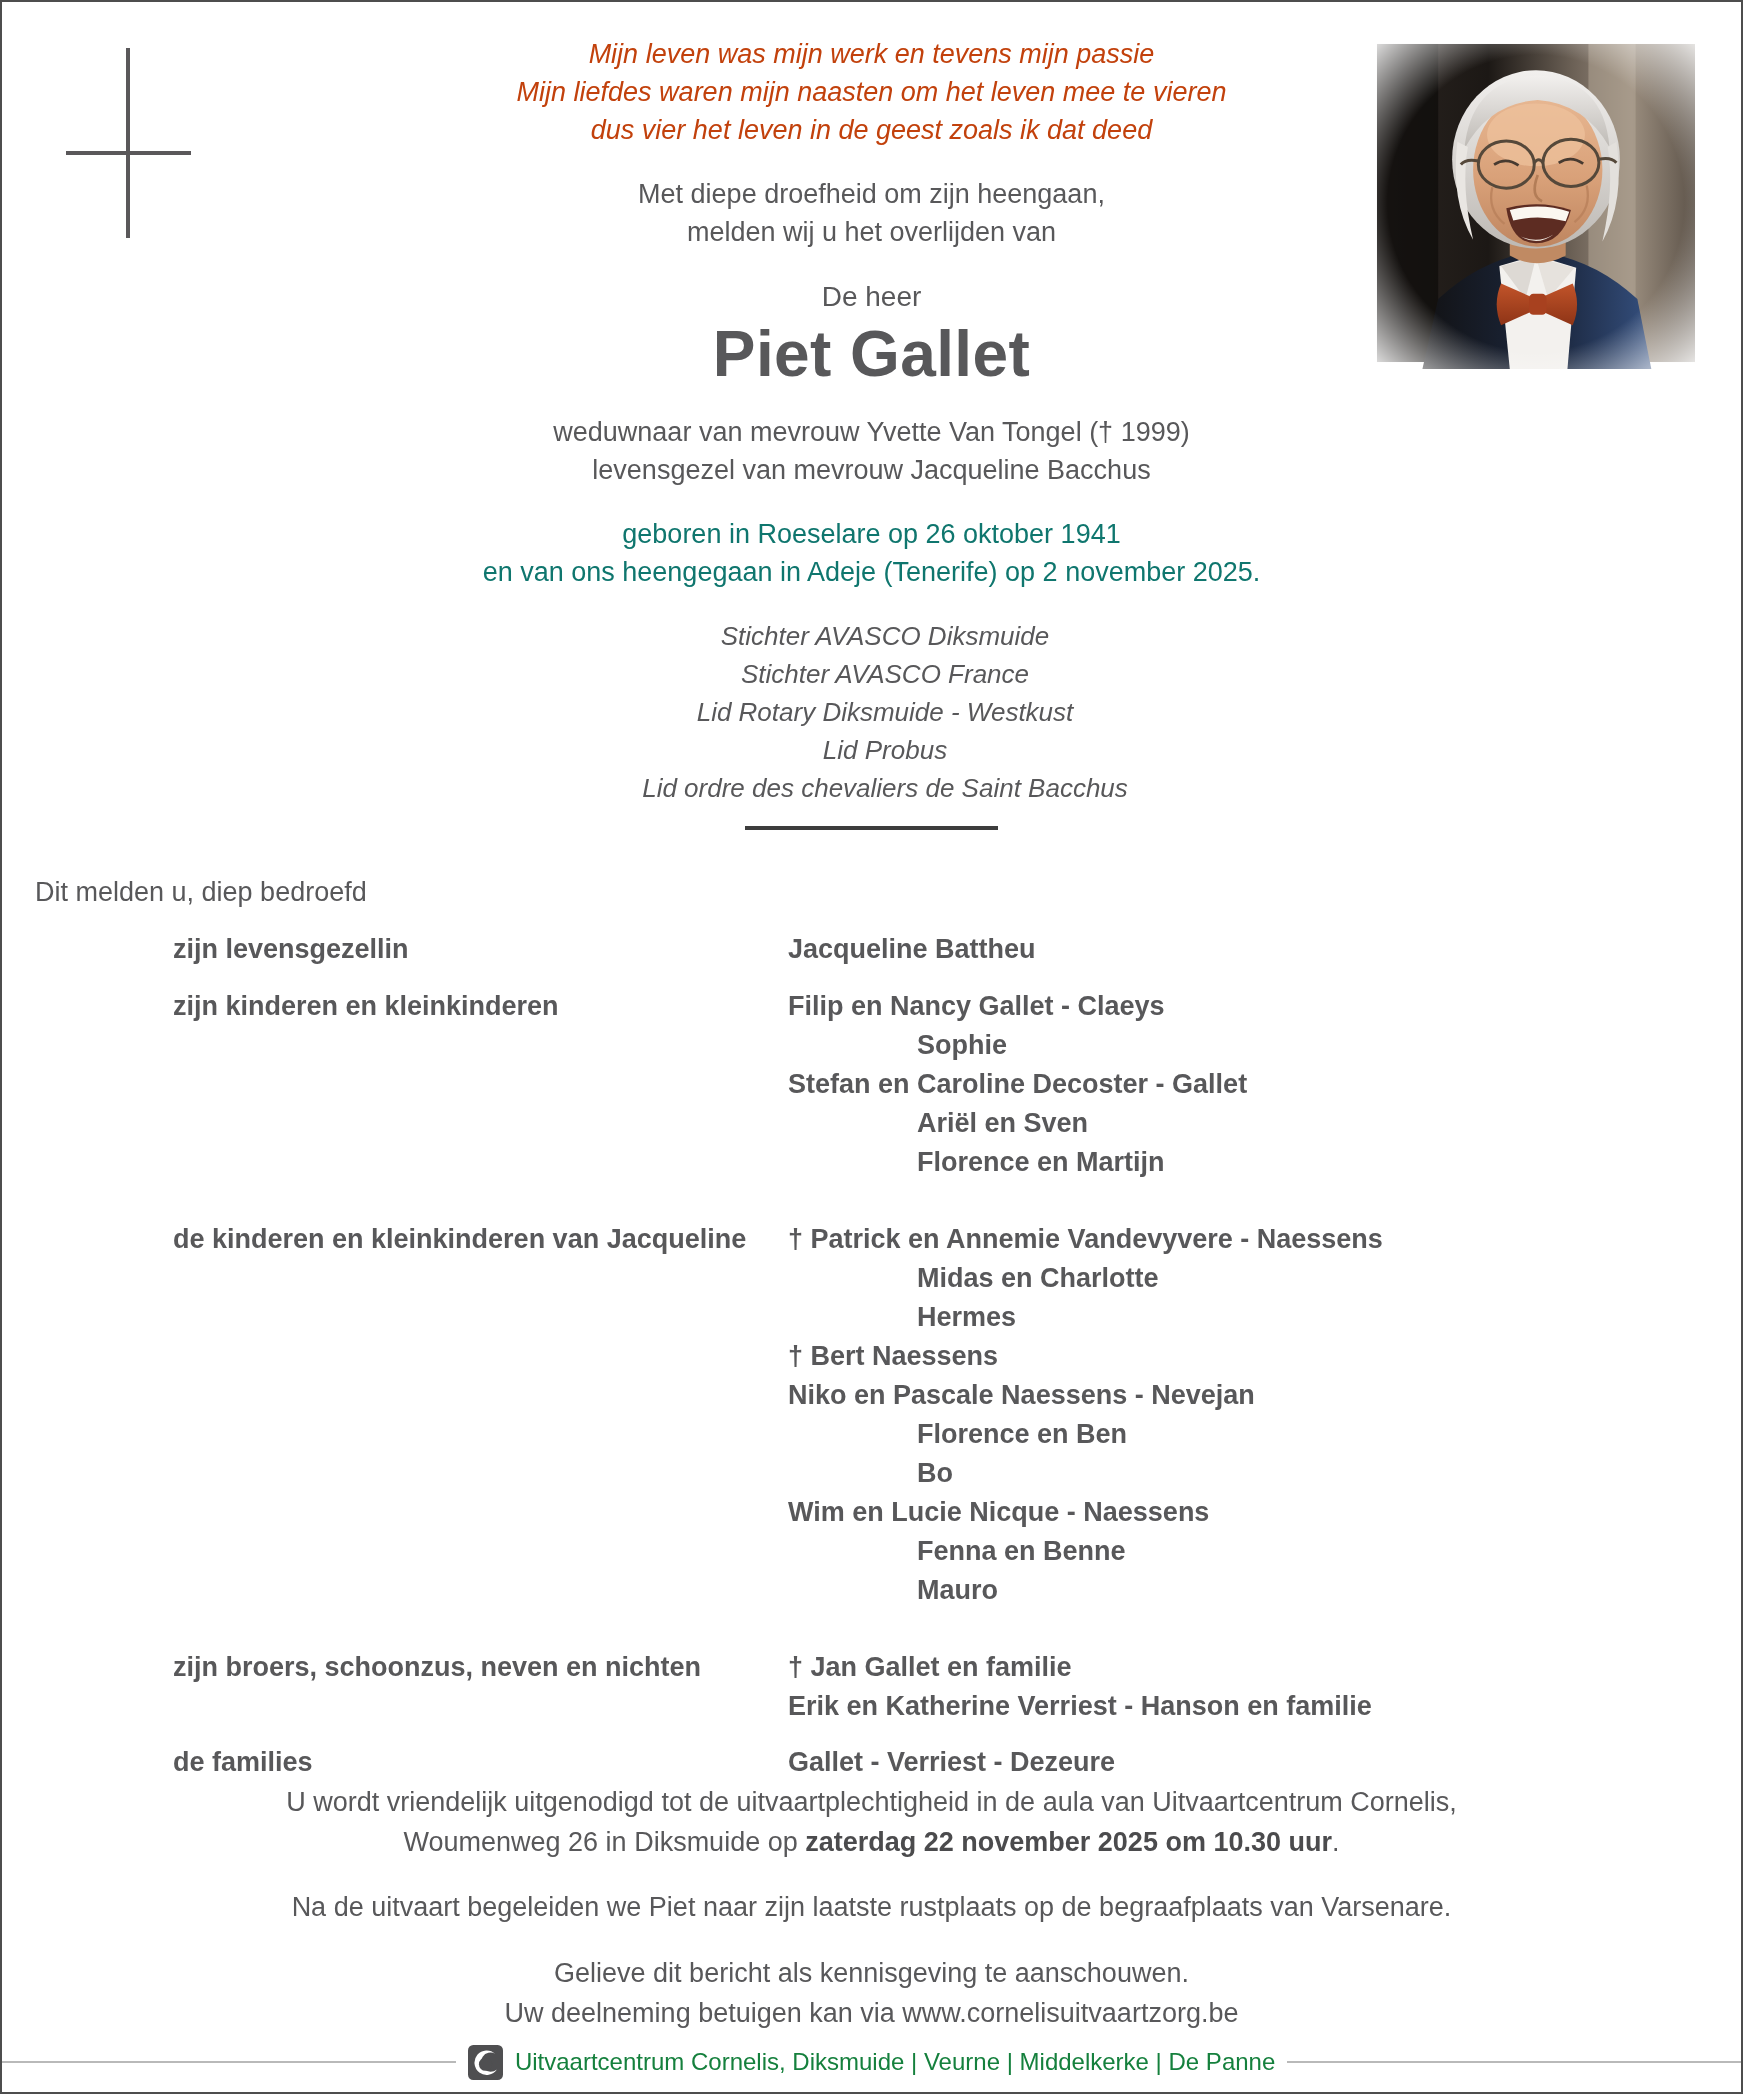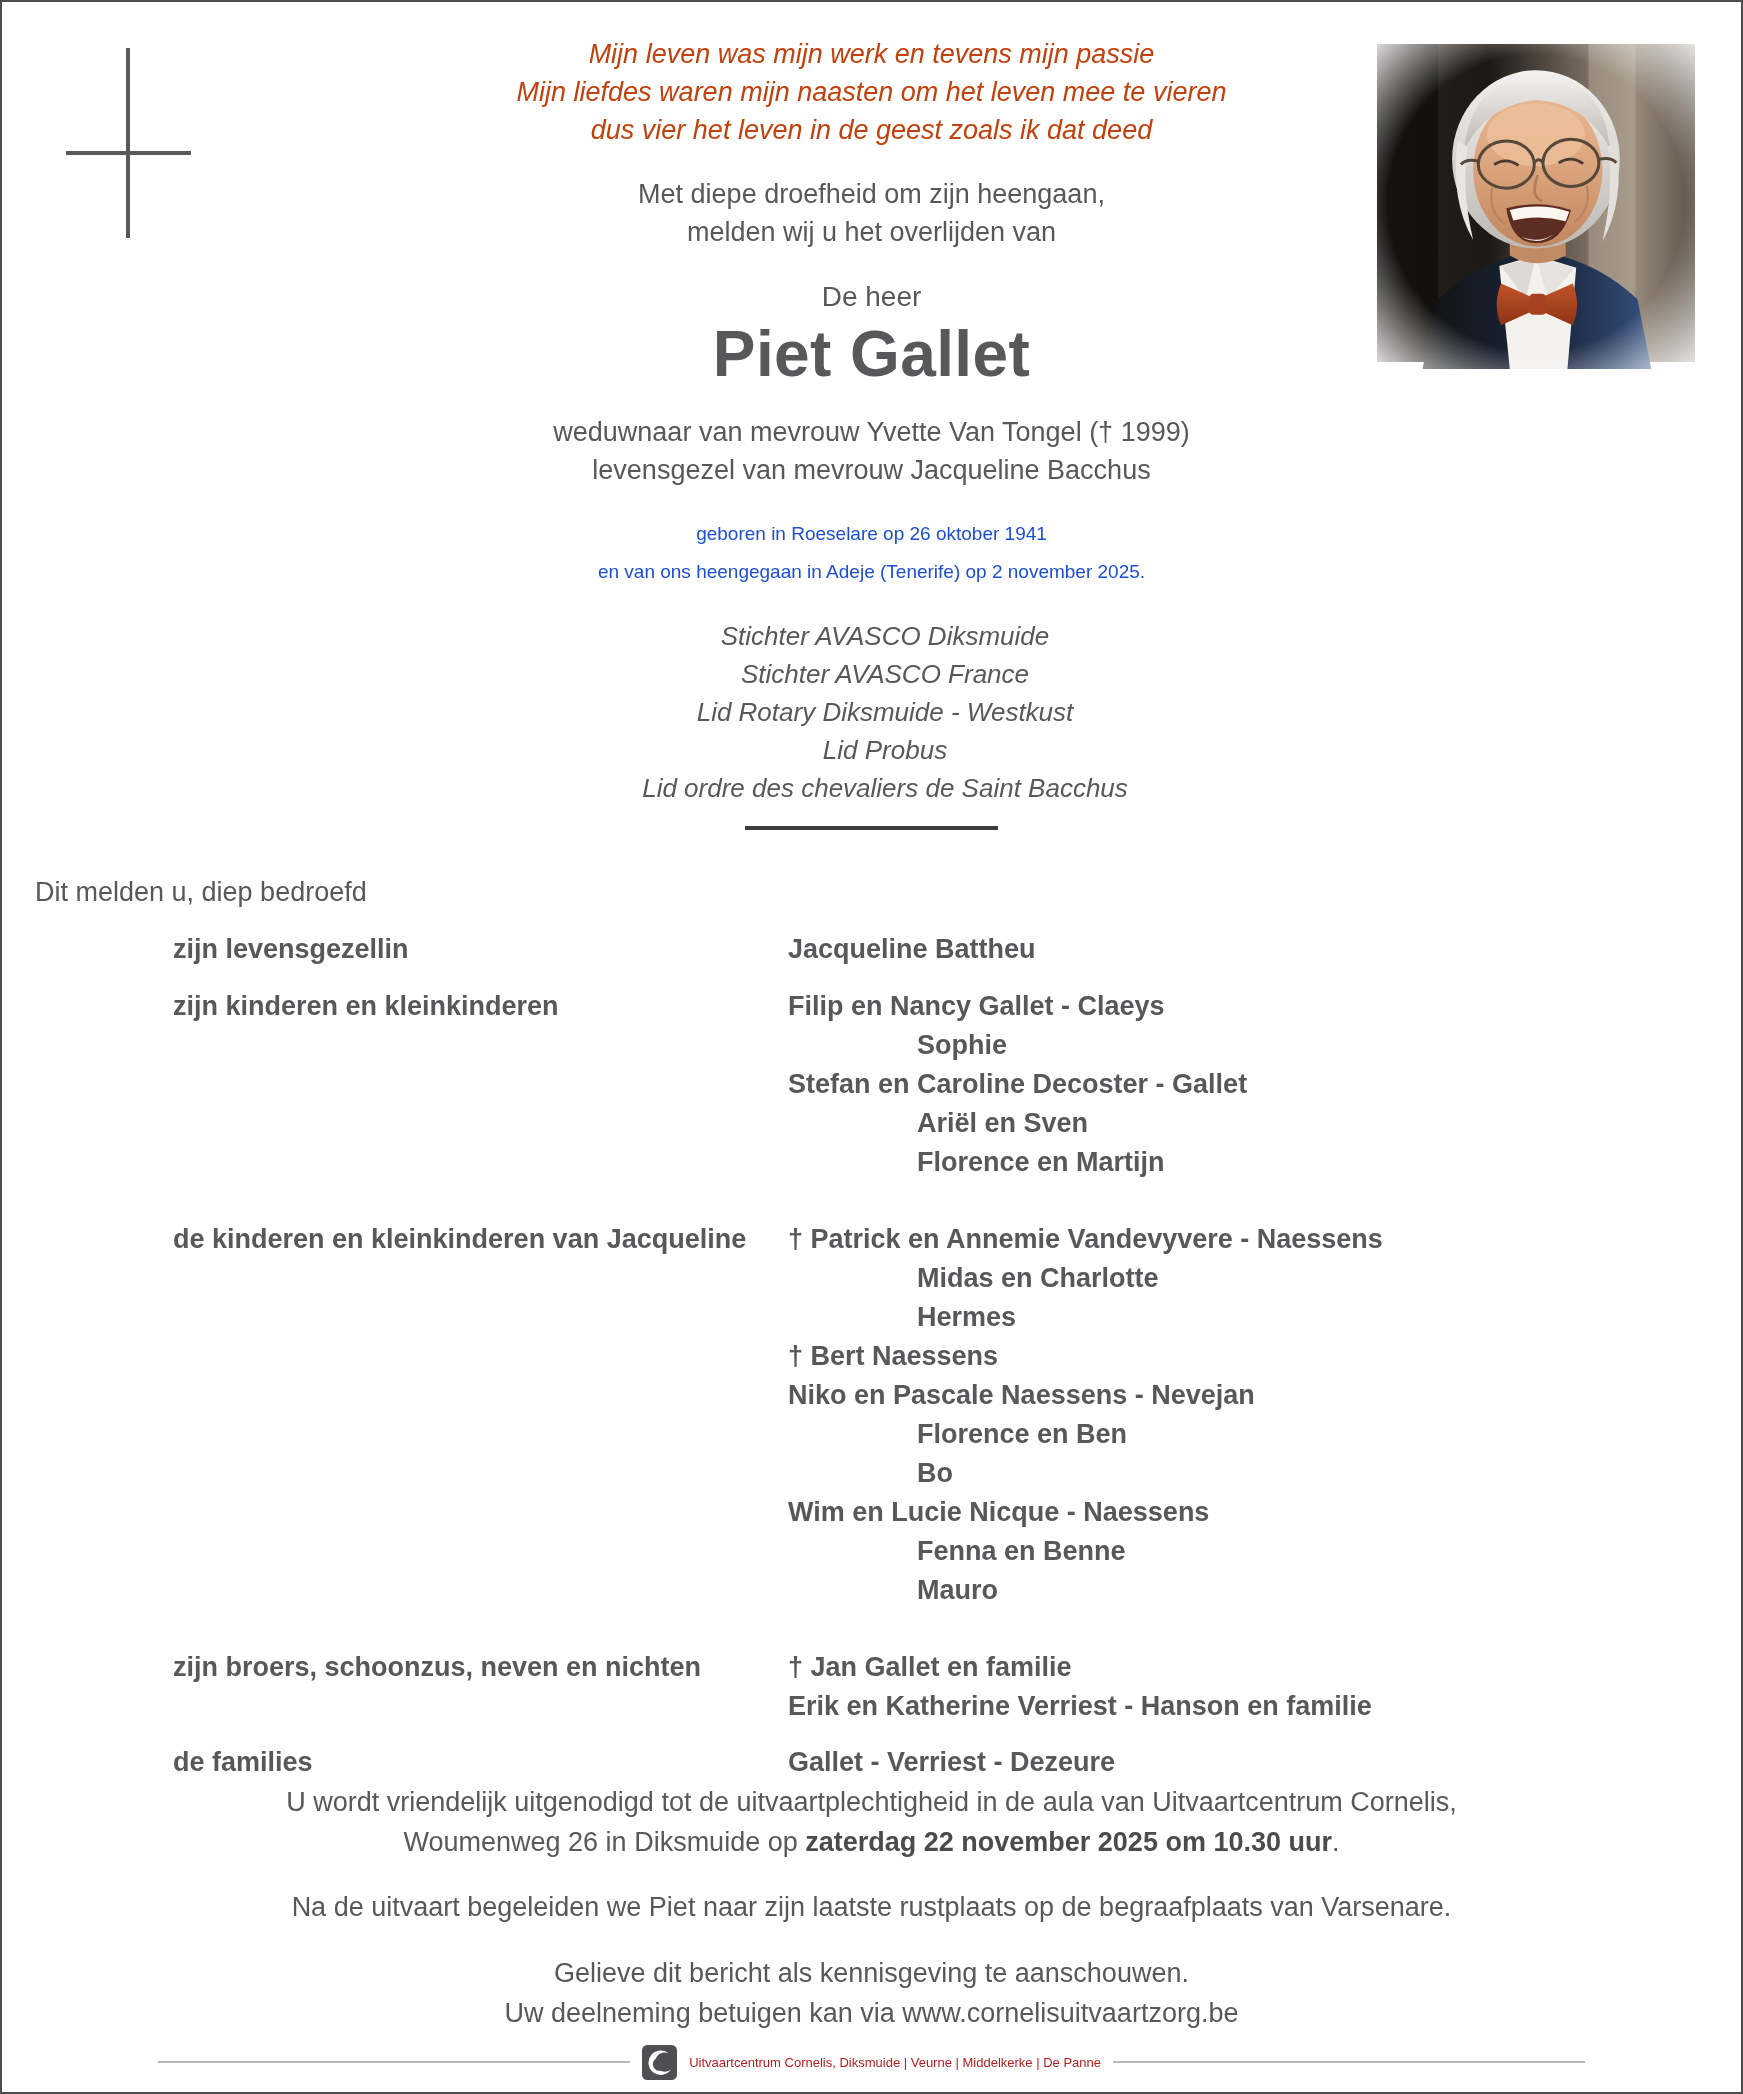--- a/index.html
+++ b/index.html
@@ -93,23 +93,23 @@
     letter-spacing: 0.4px;
     color: #58585a;
   }
   .rel-line {
     font-size: 27px;
     line-height: 38px;
     color: #58585a;
     white-space: nowrap;
   }
   .bio-line {
-    font-size: 19px;
+    font-size: 27px;
     line-height: 38px;
-    color: #1d4ed8;
+    color: #0f766e;
     white-space: nowrap;
   }
   .mem-line {
     font-style: italic;
     font-size: 26px;
     line-height: 38px;
     color: #58585a;
     white-space: nowrap;
     padding-left: 27px;
   }
@@ -194,22 +194,22 @@
     height: 1.7px;
     background: #b9b9b9;
   }
   .footer-logo {
     width: 35px;
     height: 35px;
     flex: 0 0 auto;
   }
   .footer-logo svg { display: block; width: 100%; height: 100%; }
   .footer-text {
-    font-size: 13px;
-    color: #b91c1c;
+    font-size: 24px;
+    color: #15803d;
     white-space: nowrap;
   }
 </style>
 </head>
 <body>
 
 <div id="card">
 
   <div class="cross-wrap">
     <div class="cross-v"></div>

